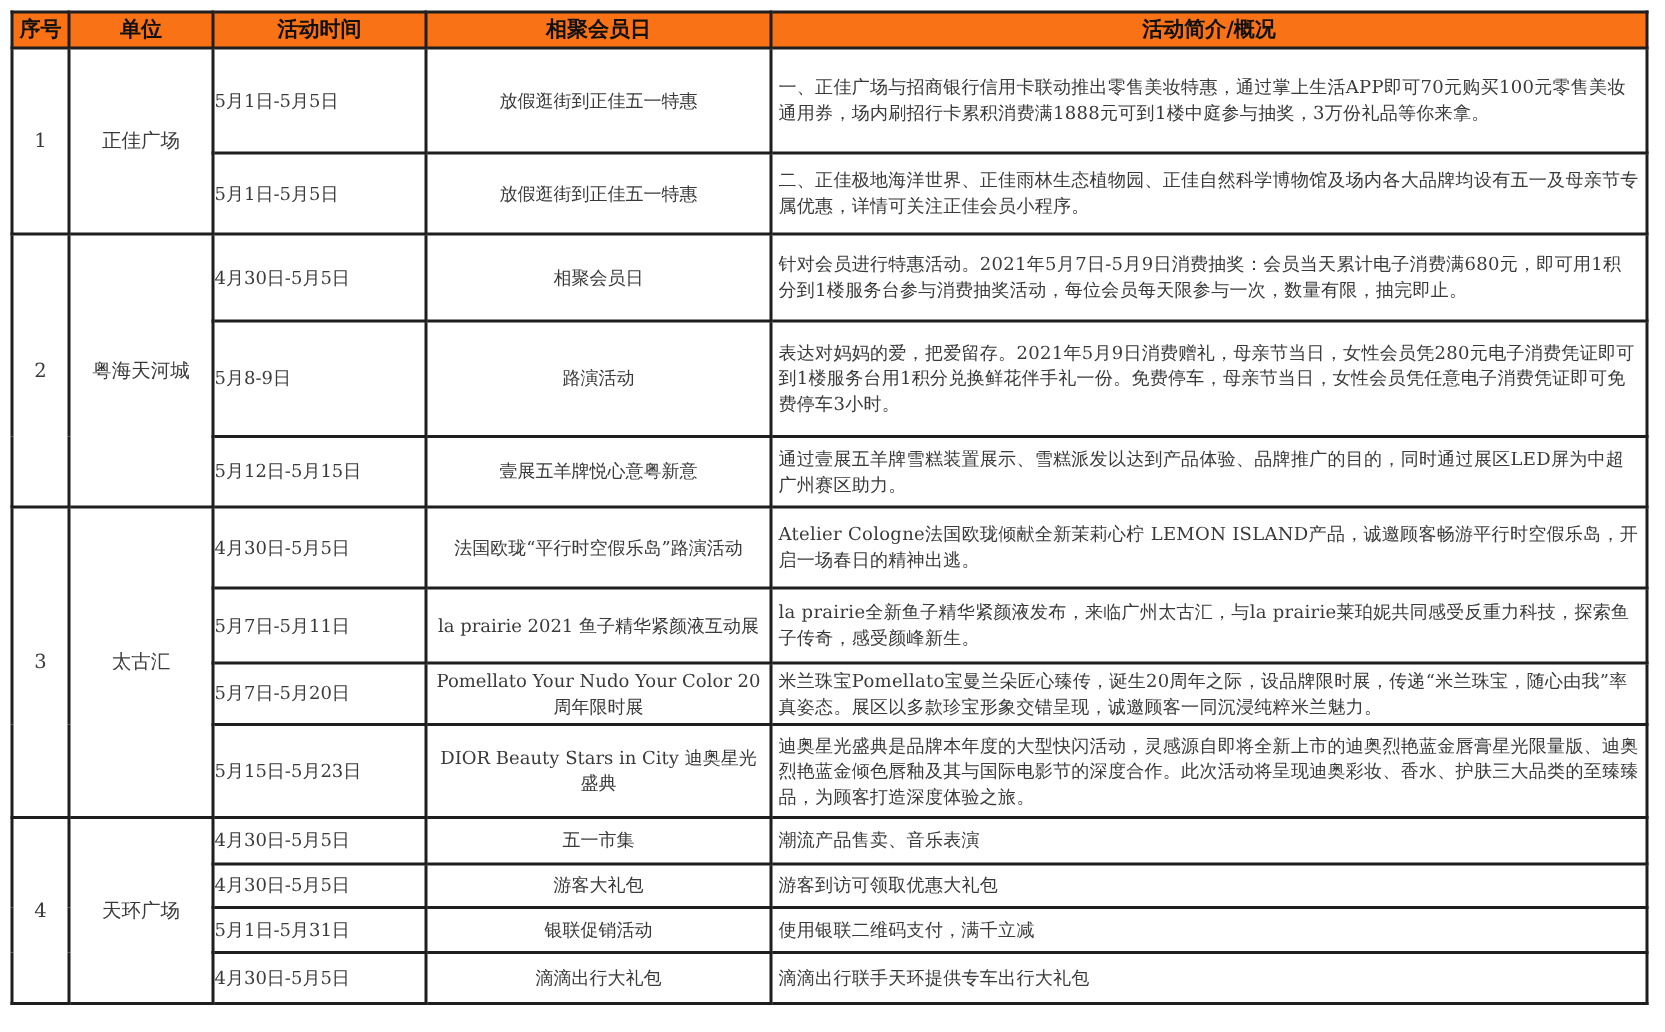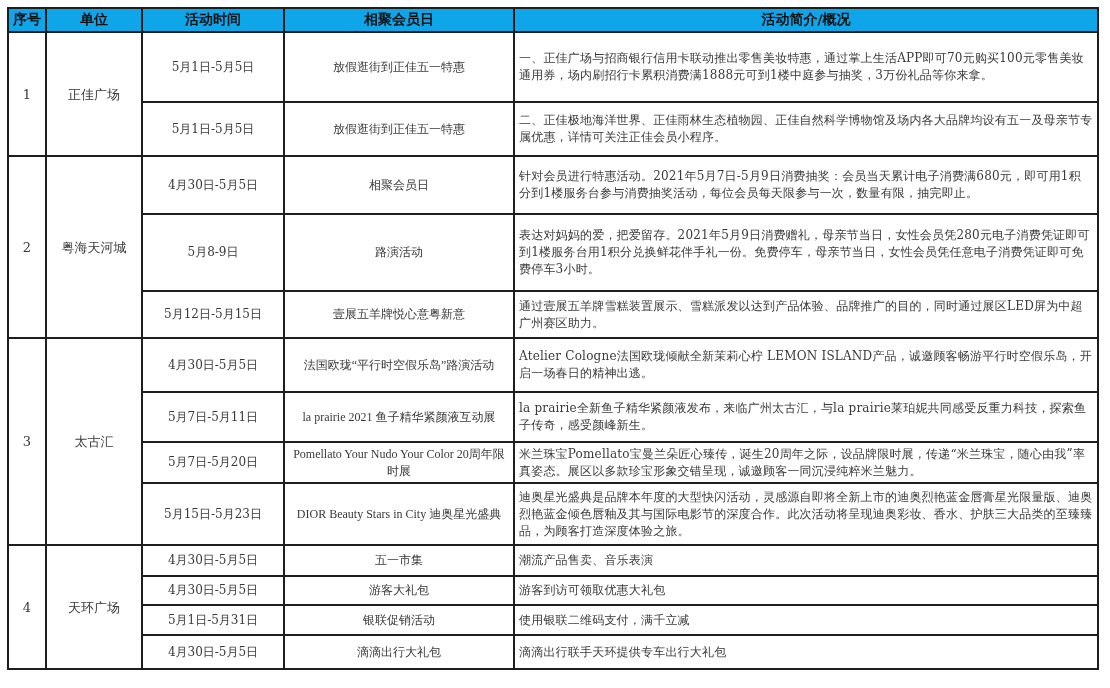--- a/index.html
+++ b/index.html
@@ -1,26 +1,26 @@
 <!DOCTYPE html>
 <html><head>
 <meta charset="utf-8">
 <style>
   html, body { margin: 0; padding: 0; background: #ffffff; }
   body { width: 1110px; height: 688px; position: relative; overflow: hidden;
          font-family: "DejaVu Serif", "Liberation Serif", serif; color: #3a3a3a; }
   table { position: absolute; left: 7px; top: 7px; width: 1090px;
           border-collapse: collapse; table-layout: fixed; }
   th, td { border: 2px solid #1e1e1e; padding: 0; }
-  thead th { background: #0ea5e9; height: 22px; font-family: "DejaVu Sans", "Liberation Sans", sans-serif;
+  thead th { background: #f97316; height: 22px; font-family: "DejaVu Sans", "Liberation Sans", sans-serif;
              font-weight: bold; font-size: 14px; color: #111; vertical-align: middle; }
   td { font-size: 12px; line-height: 17px; vertical-align: middle; }
-  td.c { text-align: center; margin-left: 28px; }
+  td.c { text-align: left; margin-left: 28px; }
   td.desc { text-align: left; padding: 1px 4px 1px 4px; font-size: 12px; line-height: 17px; letter-spacing: 0.2px; }
-  td.theme { text-align: center; padding: 0 6px; font-family: Liberation Serif, serif; }
+  td.theme { text-align: center; padding: 0 6px; }
   td.num, td.unit { text-align: center; font-size: 13px; }
 </style>
 </head>
 <body>
 
 <table>
   <colgroup>
     <col style="width:38px">
     <col style="width:96px">
     <col style="width:142px">

